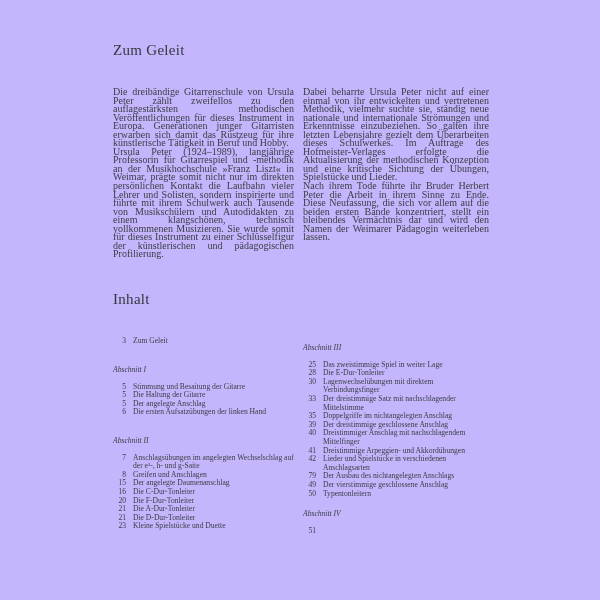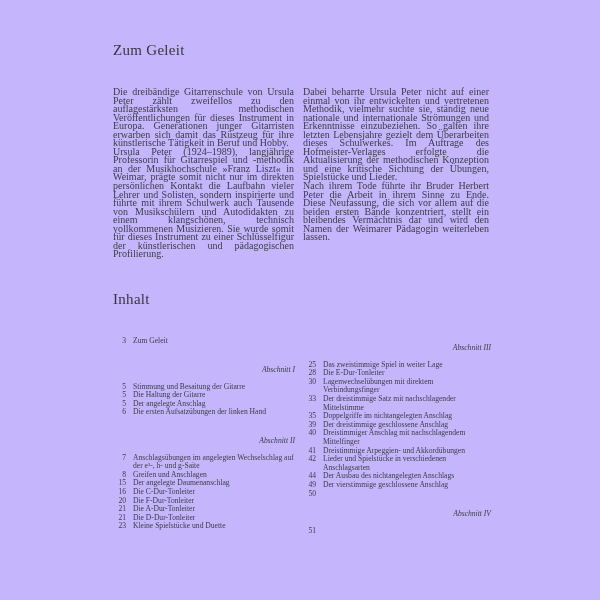--- a/index.html
+++ b/index.html
@@ -40,21 +40,20 @@
   .toc-label { margin-left: 7px; flex: 1; }
 
   #toc-front { position: absolute; left: 113px; top: 337px; width: 182px; }
 
   #toc-left  { position: absolute; left: 113px; top: 366px; width: 182px; }
   #toc-right { position: absolute; left: 303px; top: 344px; width: 188px; }
 
   .toc-section-heading {
     font-style: italic;
     margin: 0 0 8px 0;
-    text-align: right;
   }
   .toc-section { margin: 0; }
   #toc-left .toc-section + .toc-section { margin-top: 20px; }
   #toc-right .toc-section + .toc-section { margin-top: 12px; }
 </style>
 </head>
 <body>
 
 <div class="page">
 
@@ -166,29 +165,30 @@
         </div>
         <div class="toc-row">
           <span class="toc-num">41</span>
           <span class="toc-label">Dreistimmige Arpeggien- und Akkordübungen</span>
         </div>
         <div class="toc-row">
           <span class="toc-num">42</span>
           <span class="toc-label">Lieder und Spielstücke in verschiedenen Anschlagsarten</span>
         </div>
         <div class="toc-row">
-          <span class="toc-num">44</span>
+          <span class="toc-num">79</span>
           <span class="toc-label">Der Ausbau des nichtangelegten Anschlags</span>
         </div>
         <div class="toc-row">
           <span class="toc-num">49</span>
           <span class="toc-label">Der vierstimmige geschlossene Anschlag</span>
         </div>
         <div class="toc-row">
           <span class="toc-num">50</span>
+          <span class="toc-label">Typentonleitern</span>
         </div>
       </div>
       <div class="toc-section">
         <div class="toc-section-heading">Abschnitt IV</div>
         <div class="toc-row">
           <span class="toc-num">51</span>
         </div>
       </div>
     </div>
 

